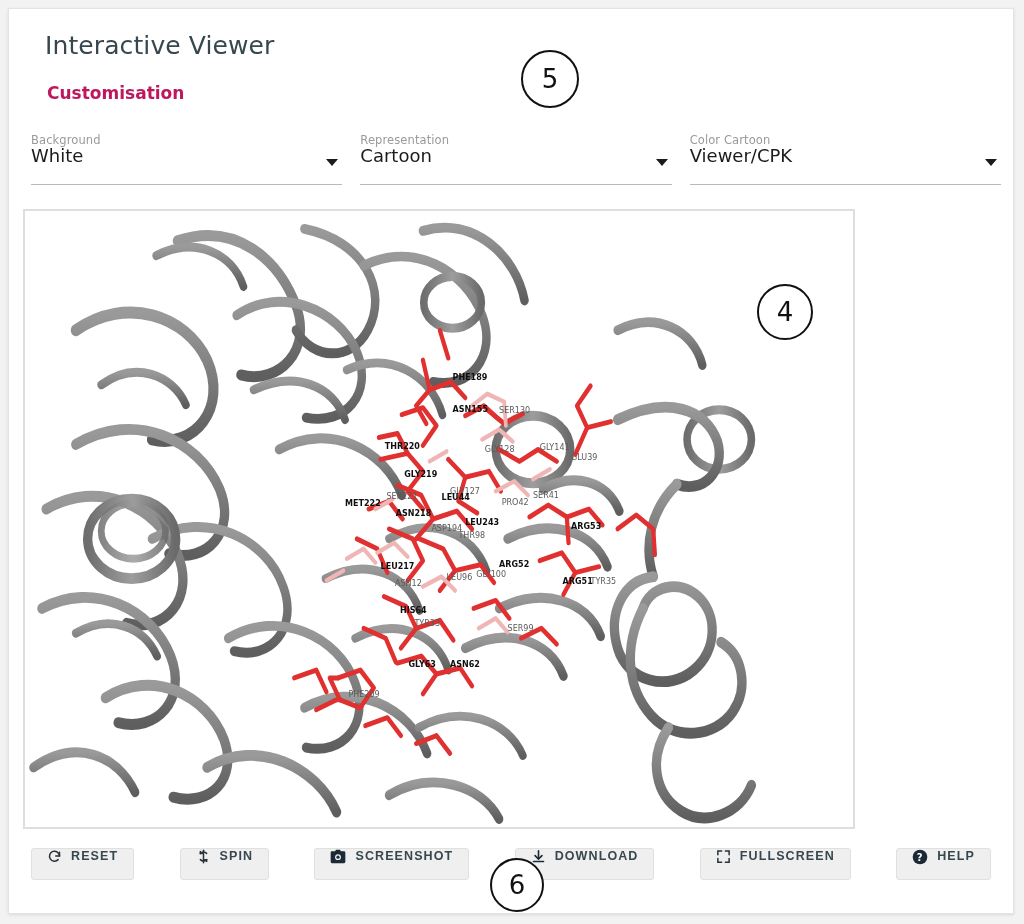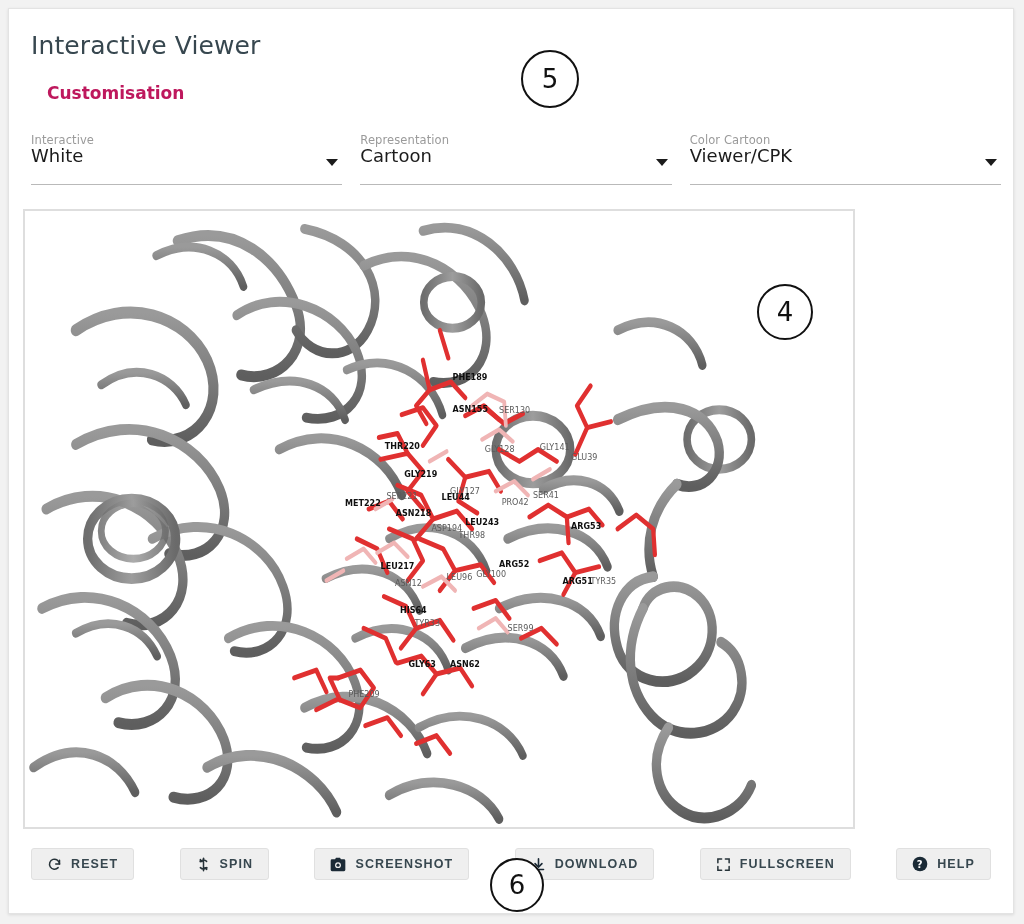--- a/index.html
+++ b/index.html
@@ -21,21 +21,21 @@
     top: 8px;
     width: 1006px;
     height: 906px;
     background: #ffffff;
     border: 1px solid #e3e3e3;
     box-shadow: 0 1px 3px rgba(0,0,0,0.10);
     box-sizing: border-box;
   }
   .page-title {
     position: absolute;
-    left: 22px;
+    left: 36px;
     top: 22px;
     font-size: 25px;
     font-weight: 400;
     color: #37474f;
     letter-spacing: 0.1px;
   }
   .section-title {
     position: absolute;
     left: 38px;
     top: 74px;
@@ -117,21 +117,21 @@
     left: 22px;
     top: 838px;
     width: 960px;
     height: 34px;
     display: flex;
     justify-content: space-between;
     align-items: center;
   }
   .tbtn {
     display: inline-flex;
-    align-items: center;
+    align-items: flex-start;
     gap: 9px;
     height: 32px;
     padding: 0 15px;
     background: #efefef;
     border: 1px solid #e0e0e0;
     border-radius: 3px;
     color: #37474f;
     font-size: 12.5px;
     font-weight: 600;
     letter-spacing: 1.1px;
@@ -164,21 +164,21 @@
 
 <div id="root">
   <div class="card">
 
     <div class="page-title">Interactive Viewer</div>
     <div class="section-title">Customisation</div>
 
     <div class="select-row">
 
       <div class="select-field">
-        <div class="select-label">Interactive</div>
+        <div class="select-label">Background</div>
         <div class="select-value">White</div>
         <div class="select-caret"></div>
         <div class="select-underline"></div>
       </div>
 
       <div class="select-field">
         <div class="select-label">Representation</div>
         <div class="select-value">Cartoon</div>
         <div class="select-caret"></div>
         <div class="select-underline"></div>

